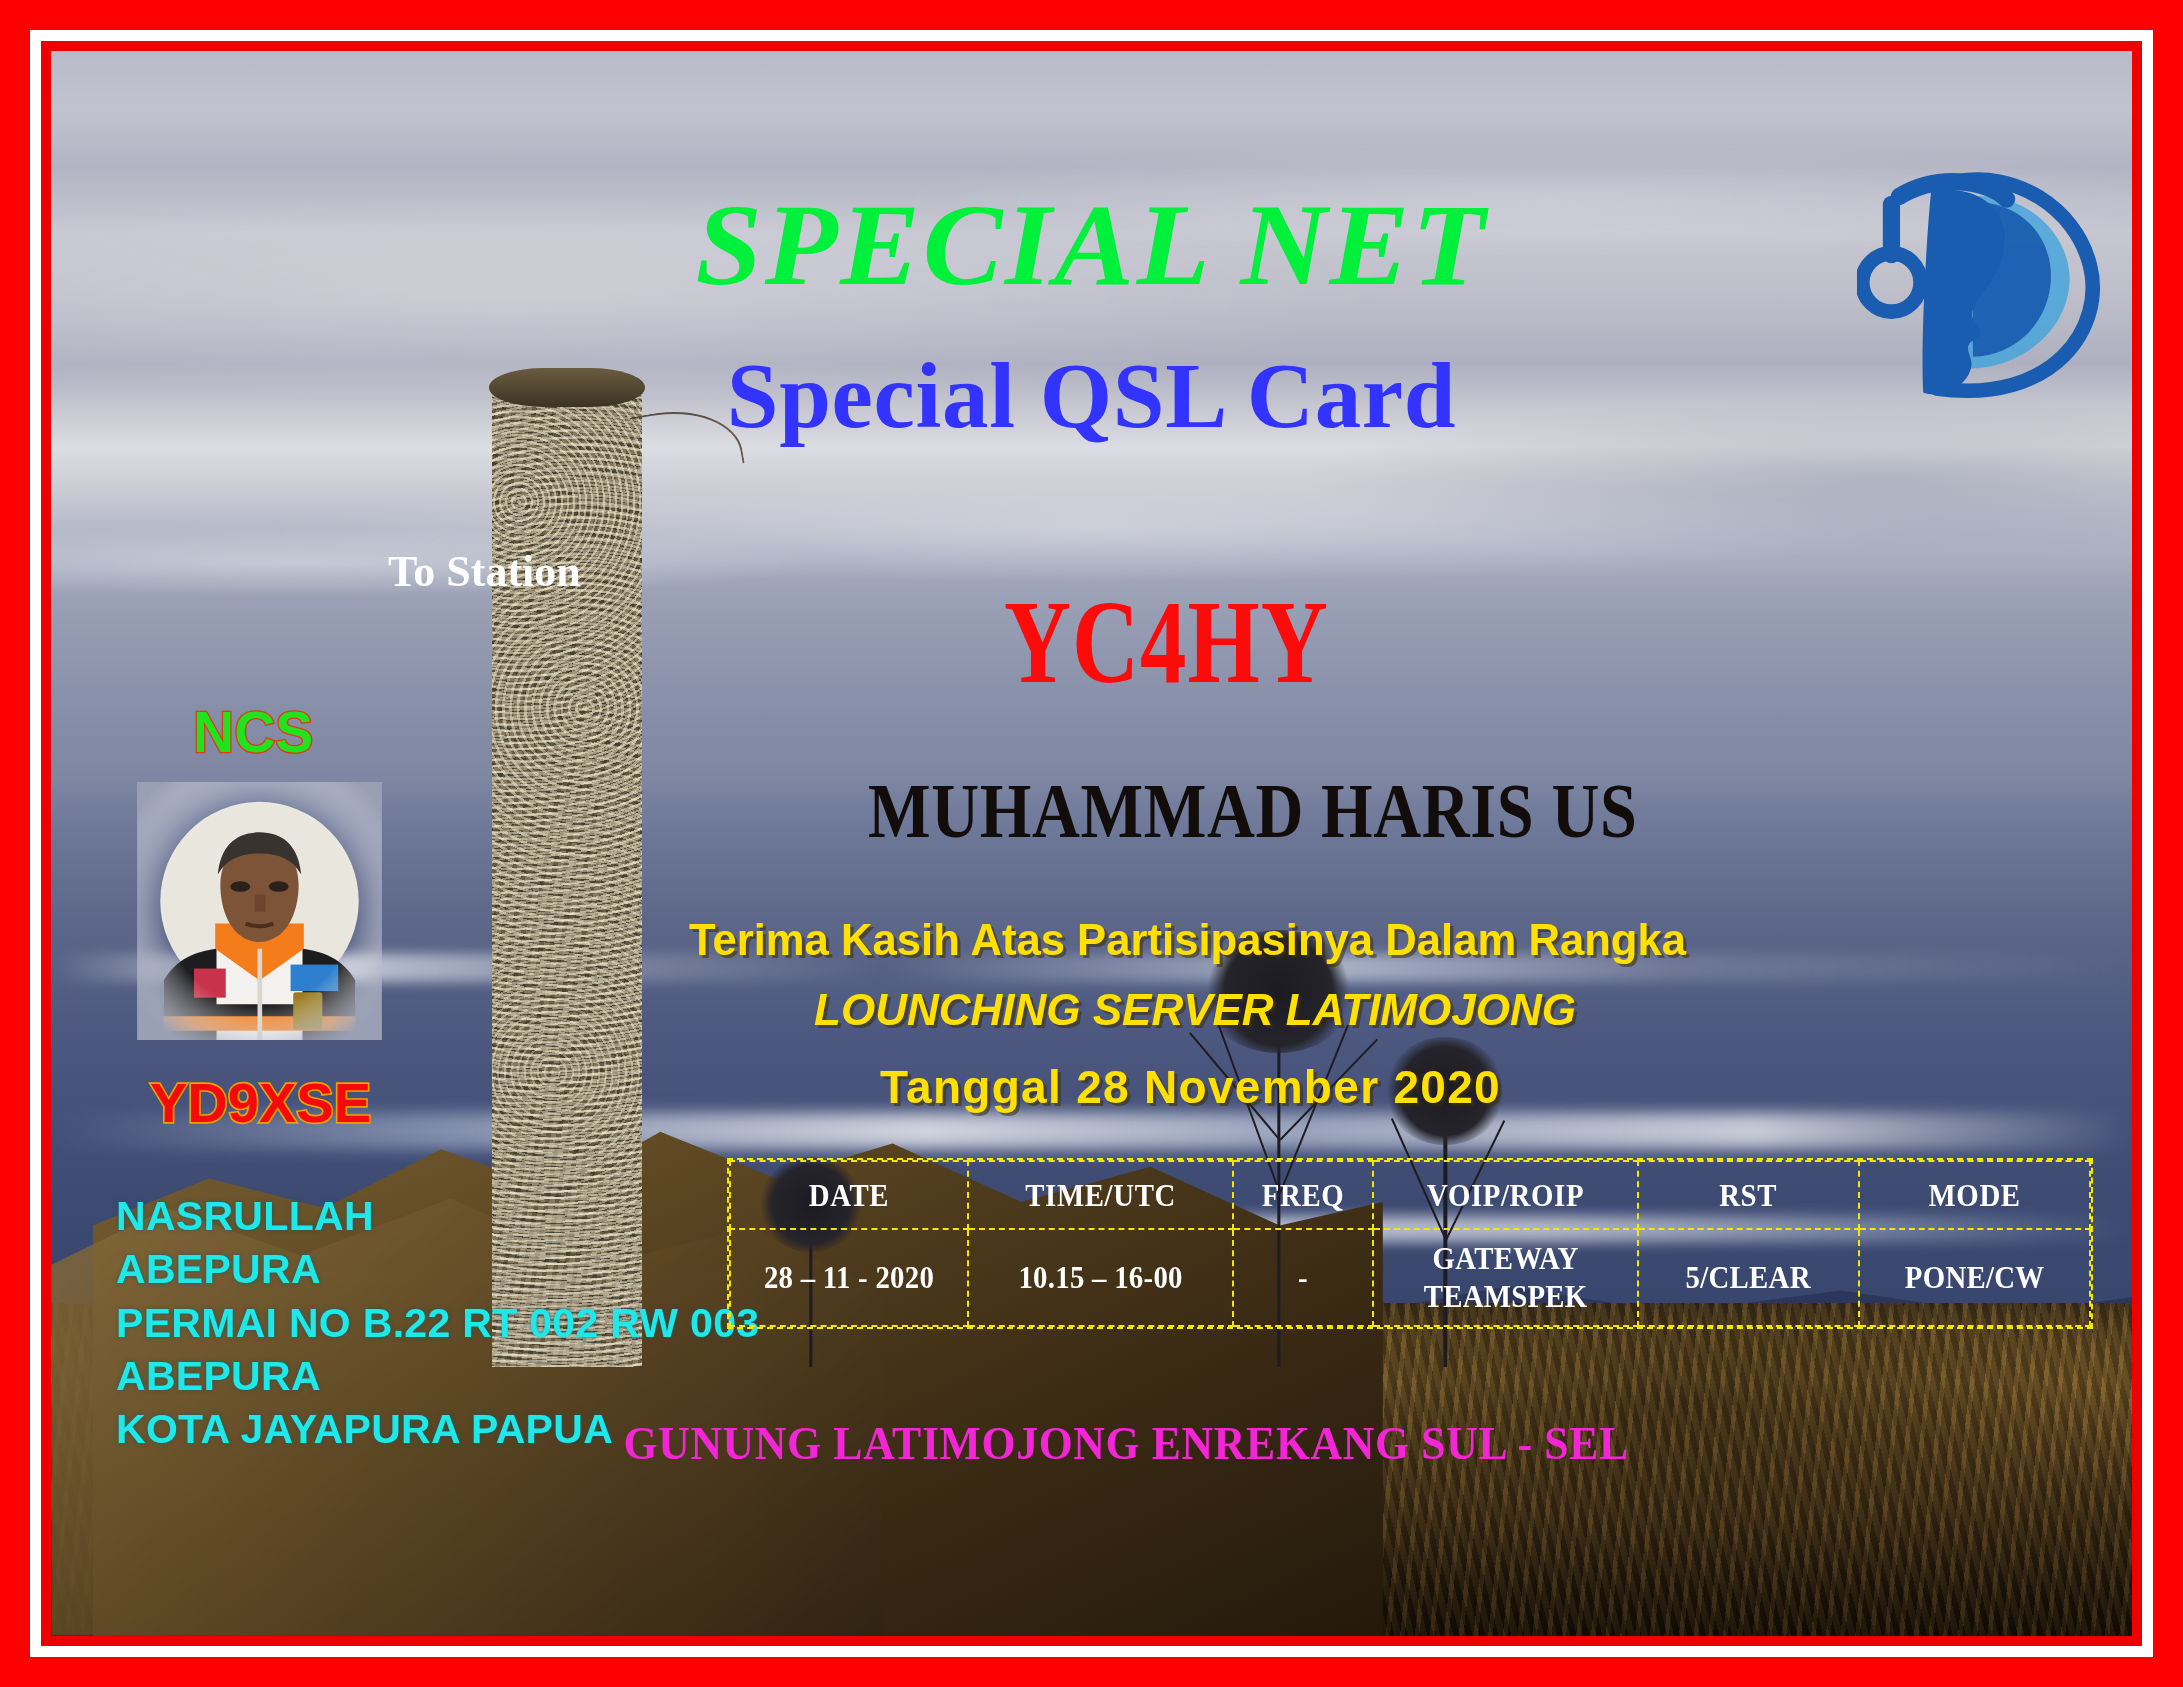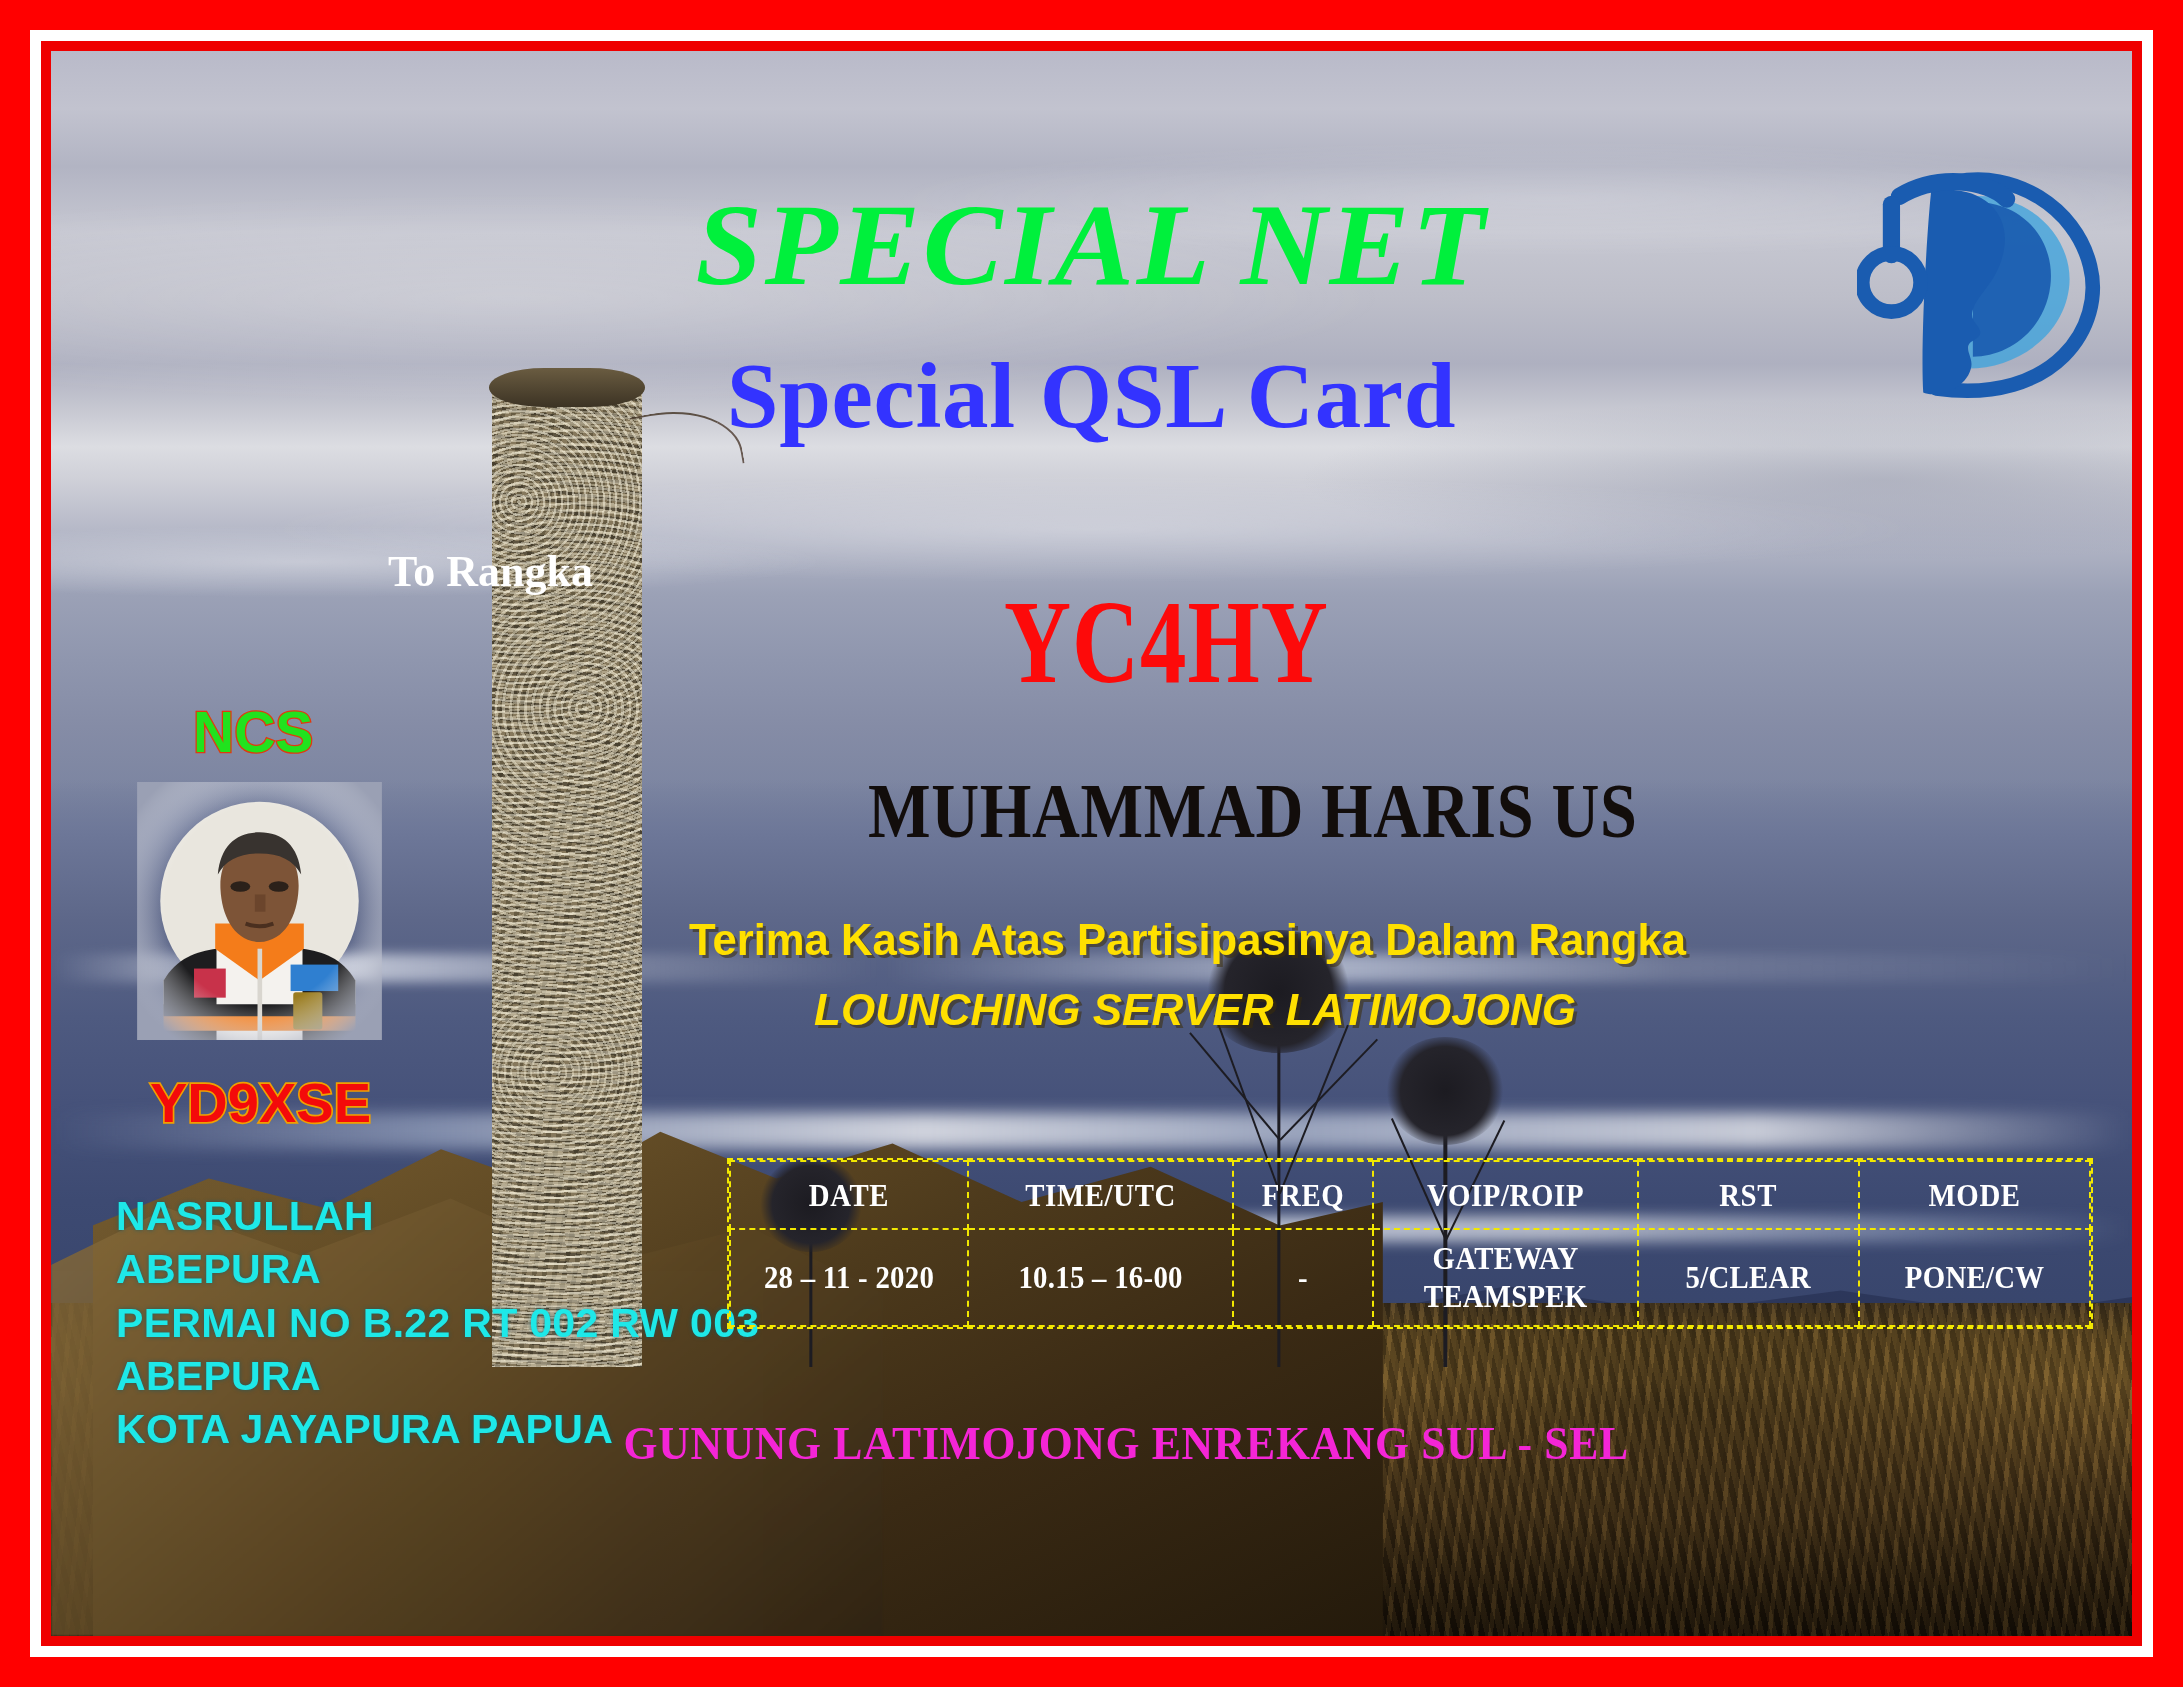--- a/index.html
+++ b/index.html
@@ -226,21 +226,21 @@
                  C 166 310, 180 318, 168 340 C 150 370, 112 372, 100 366
                  C 96 300, 104 140, 112 62 Z" fill="#1a5cb0"></path>
         <path d="M64 70 C 120 36, 196 44, 226 74" fill="none" stroke="#1a5cb0" stroke-width="26" stroke-linecap="round"></path>
         <path d="M52 82 L 52 158" stroke="#1a5cb0" stroke-width="26" stroke-linecap="round"></path>
         <circle cx="52" cy="200" r="44" fill="none" stroke="#1a5cb0" stroke-width="22"></circle>
       </svg>
     </div>
 
     <div id="title" class="abs">SPECIAL NET</div>
     <div id="subtitle" class="abs">Special QSL Card</div>
-    <div id="tostation" class="abs">To Rangka</div>
+    <div id="tostation" class="abs">To Station</div>
 
     <div id="ncs" class="abs">NCS</div>
     <div id="opphoto" class="abs">
       <svg viewBox="0 0 370 390" width="245" height="258" aria-hidden="true">
         <defs>
           <radialGradient id="vig" cx="50%" cy="48%" r="62%">
             <stop offset="62%" stop-color="#ffffff" stop-opacity="0"></stop>
             <stop offset="100%" stop-color="#9aa0b4" stop-opacity="1"></stop>
           </radialGradient>
         </defs>
@@ -277,20 +277,23 @@
     </div>
 
     <div id="callsign" class="abs">YC4HY</div>
     <div id="opname" class="abs">MUHAMMAD HARIS US</div>
 
     <div id="thanks" class="abs ylw">
       <span id="thanks-in">Terima Kasih Atas Partisipasinya Dalam Rangka</span>
     </div>
     <div id="event" class="abs ylw">
       <span id="event-in">LOUNCHING SERVER LATIMOJONG</span>
+    </div>
+    <div id="dateline" class="abs ylw">
+      <span id="dateline-in">Tanggal  28  November  2020</span>
     </div>
 
     <div id="qtable" class="abs">
       <table>
         <colgroup>
             <col class="c0">
             <col class="c1">
             <col class="c2">
             <col class="c3">
             <col class="c4">

